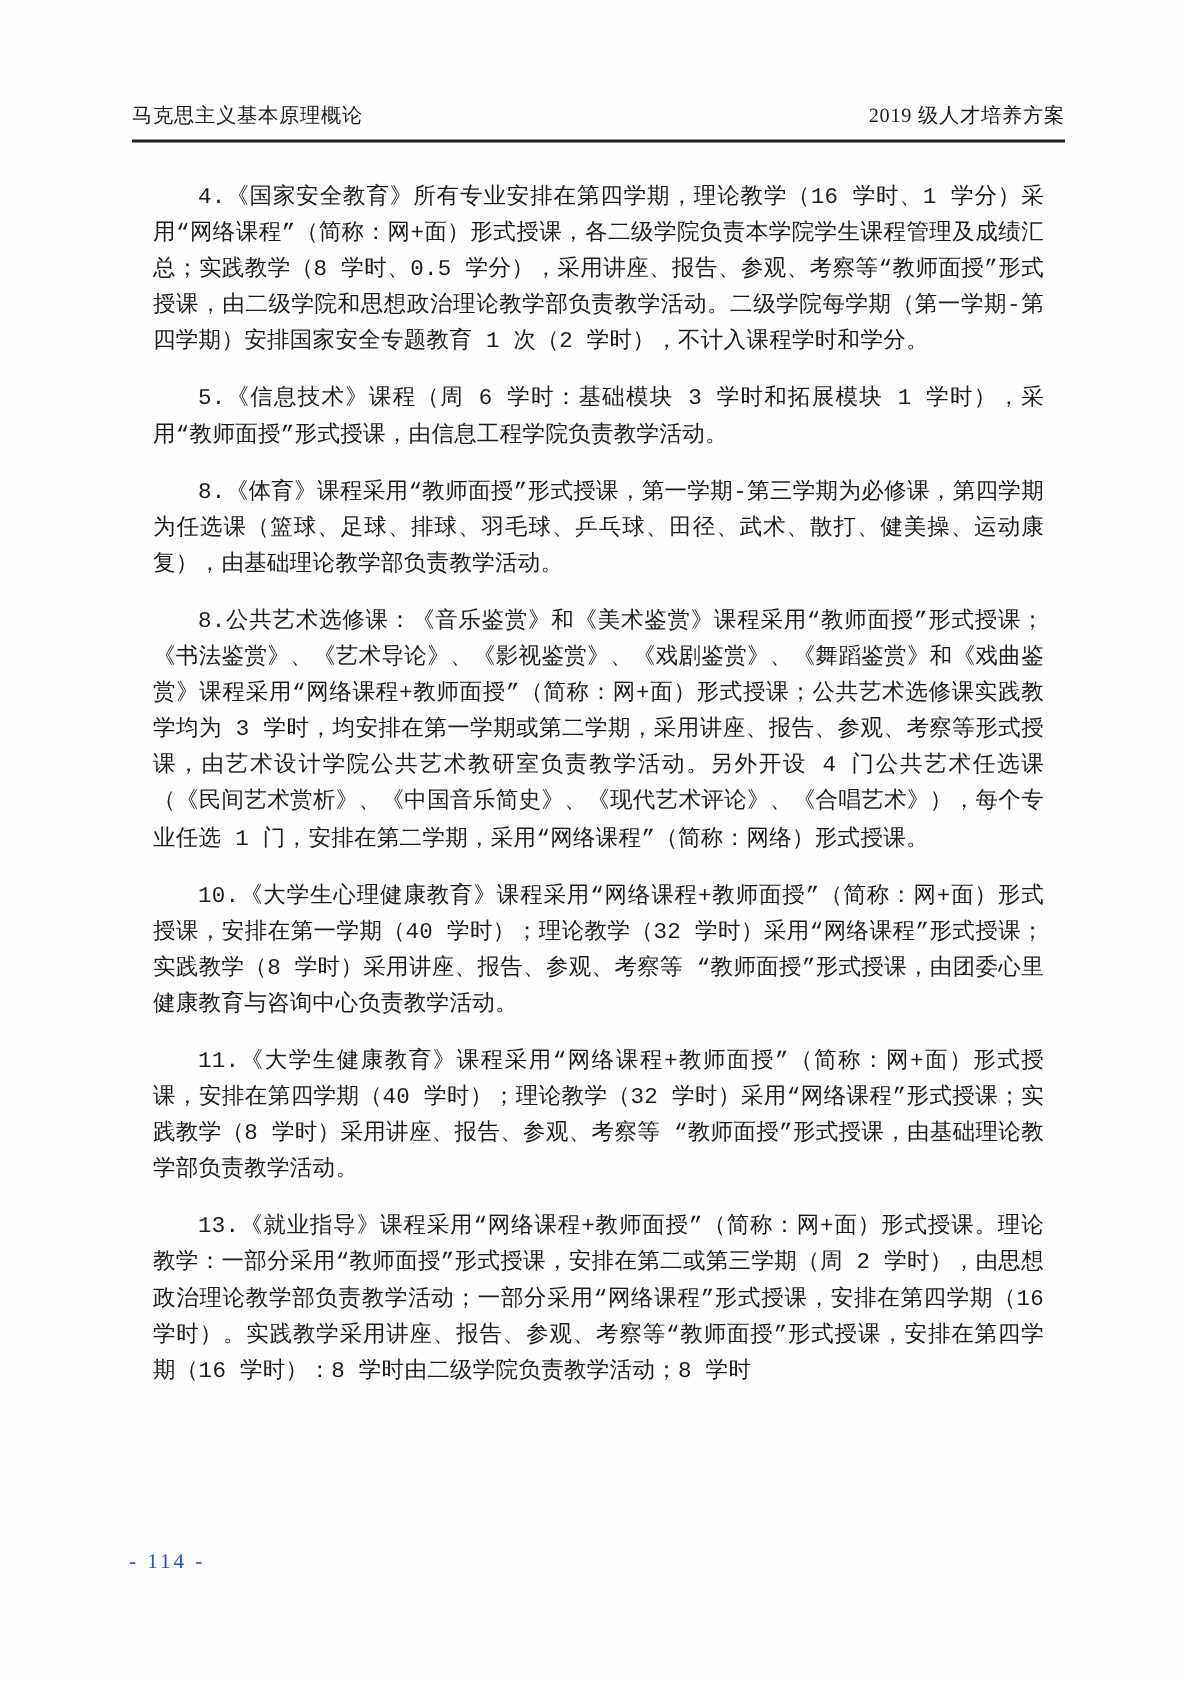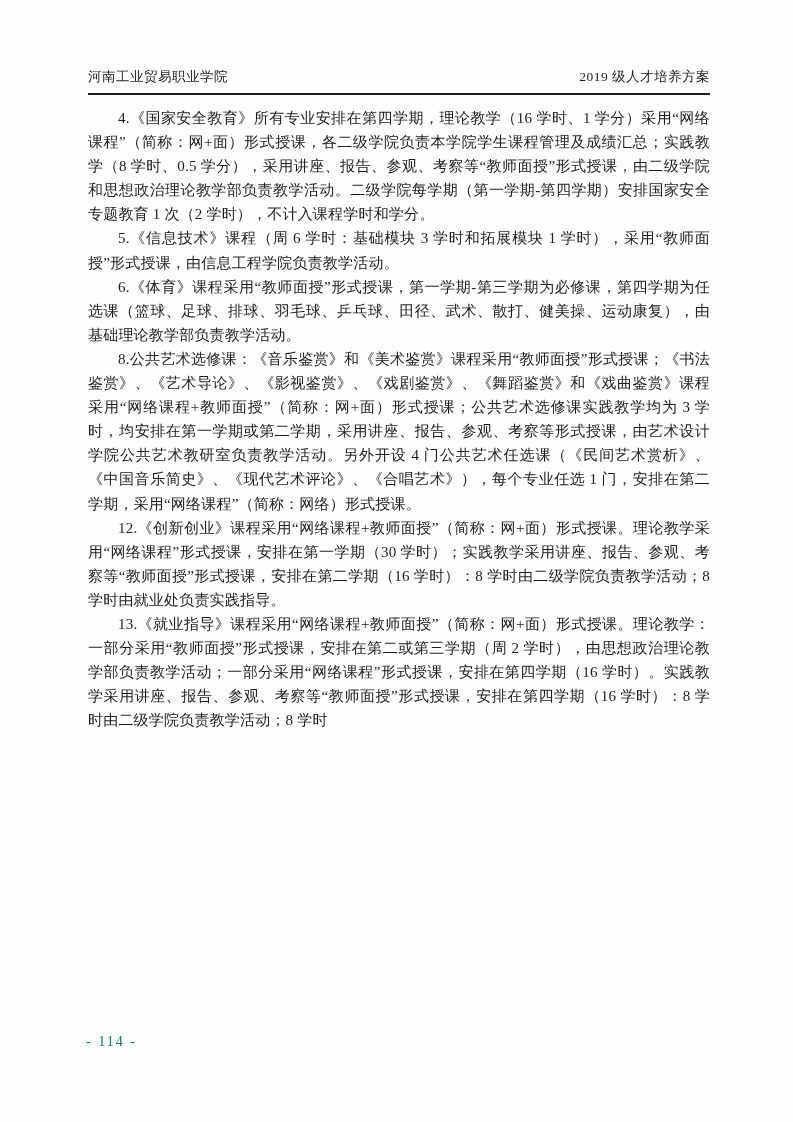--- a/index.html
+++ b/index.html
@@ -34,49 +34,51 @@
     left: 88px;
     right: 83px;
     top: 106px;
     font-size: 15px;
     line-height: 24.1px;
     text-align: justify;
     text-justify: inter-ideograph;
     letter-spacing: 0.2px;
   }
   .doc-body p {
-    margin: 0;
+    margin: 14px;
     padding: 0;
     text-indent: 2em;
+    font-family: Liberation Mono, monospace;
   }
   .footer {
     position: absolute;
     left: 86px;
     top: 1034px;
     font-size: 14px;
     letter-spacing: 2px;
-    color: #0f766e;
+    color: #1d4ed8;
   }
 </style>
 </head>
 <body>
 
 <div class="page">
 
   <div class="header">
-    <span>河南工业贸易职业学院</span>
+    <span>马克思主义基本原理概论</span>
     <span>2019 级人才培养方案</span>
   </div>
 
   <div class="doc-body">
     <p>4.《国家安全教育》所有专业安排在第四学期，理论教学（16 学时、1 学分）采用“网络课程”（简称：网+面）形式授课，各二级学院负责本学院学生课程管理及成绩汇总；实践教学（8 学时、0.5 学分），采用讲座、报告、参观、考察等“教师面授”形式授课，由二级学院和思想政治理论教学部负责教学活动。二级学院每学期（第一学期-第四学期）安排国家安全专题教育 1 次（2 学时），不计入课程学时和学分。</p>
     <p>5.《信息技术》课程（周 6 学时：基础模块 3 学时和拓展模块 1 学时），采用“教师面授”形式授课，由信息工程学院负责教学活动。</p>
-    <p>6.《体育》课程采用“教师面授”形式授课，第一学期-第三学期为必修课，第四学期为任选课（篮球、足球、排球、羽毛球、乒乓球、田径、武术、散打、健美操、运动康复），由基础理论教学部负责教学活动。</p>
+    <p>8.《体育》课程采用“教师面授”形式授课，第一学期-第三学期为必修课，第四学期为任选课（篮球、足球、排球、羽毛球、乒乓球、田径、武术、散打、健美操、运动康复），由基础理论教学部负责教学活动。</p>
     <p>8.公共艺术选修课：《音乐鉴赏》和《美术鉴赏》课程采用“教师面授”形式授课；《书法鉴赏》、《艺术导论》、《影视鉴赏》、《戏剧鉴赏》、《舞蹈鉴赏》和《戏曲鉴赏》课程采用“网络课程+教师面授”（简称：网+面）形式授课；公共艺术选修课实践教学均为 3 学时，均安排在第一学期或第二学期，采用讲座、报告、参观、考察等形式授课，由艺术设计学院公共艺术教研室负责教学活动。另外开设 4 门公共艺术任选课（《民间艺术赏析》、《中国音乐简史》、《现代艺术评论》、《合唱艺术》），每个专业任选 1 门，安排在第二学期，采用“网络课程”（简称：网络）形式授课。</p>
-    <p>12.《创新创业》课程采用“网络课程+教师面授”（简称：网+面）形式授课。理论教学采用“网络课程”形式授课，安排在第一学期（30 学时）；实践教学采用讲座、报告、参观、考察等“教师面授”形式授课，安排在第二学期（16 学时）：8 学时由二级学院负责教学活动；8 学时由就业处负责实践指导。</p>
+    <p>10.《大学生心理健康教育》课程采用“网络课程+教师面授”（简称：网+面）形式授课，安排在第一学期（40 学时）；理论教学（32 学时）采用“网络课程”形式授课；实践教学（8 学时）采用讲座、报告、参观、考察等 “教师面授”形式授课，由团委心里健康教育与咨询中心负责教学活动。</p>
+    <p>11.《大学生健康教育》课程采用“网络课程+教师面授”（简称：网+面）形式授课，安排在第四学期（40 学时）；理论教学（32 学时）采用“网络课程”形式授课；实践教学（8 学时）采用讲座、报告、参观、考察等 “教师面授”形式授课，由基础理论教学部负责教学活动。</p>
     <p>13.《就业指导》课程采用“网络课程+教师面授”（简称：网+面）形式授课。理论教学：一部分采用“教师面授”形式授课，安排在第二或第三学期（周 2 学时），由思想政治理论教学部负责教学活动；一部分采用“网络课程”形式授课，安排在第四学期（16 学时）。实践教学采用讲座、报告、参观、考察等“教师面授”形式授课，安排在第四学期（16 学时）：8 学时由二级学院负责教学活动；8 学时</p>
   </div>
 
   <div class="footer">
     <span>- 114 -</span>
   </div>
 
 </div>
 
 </body></html>

